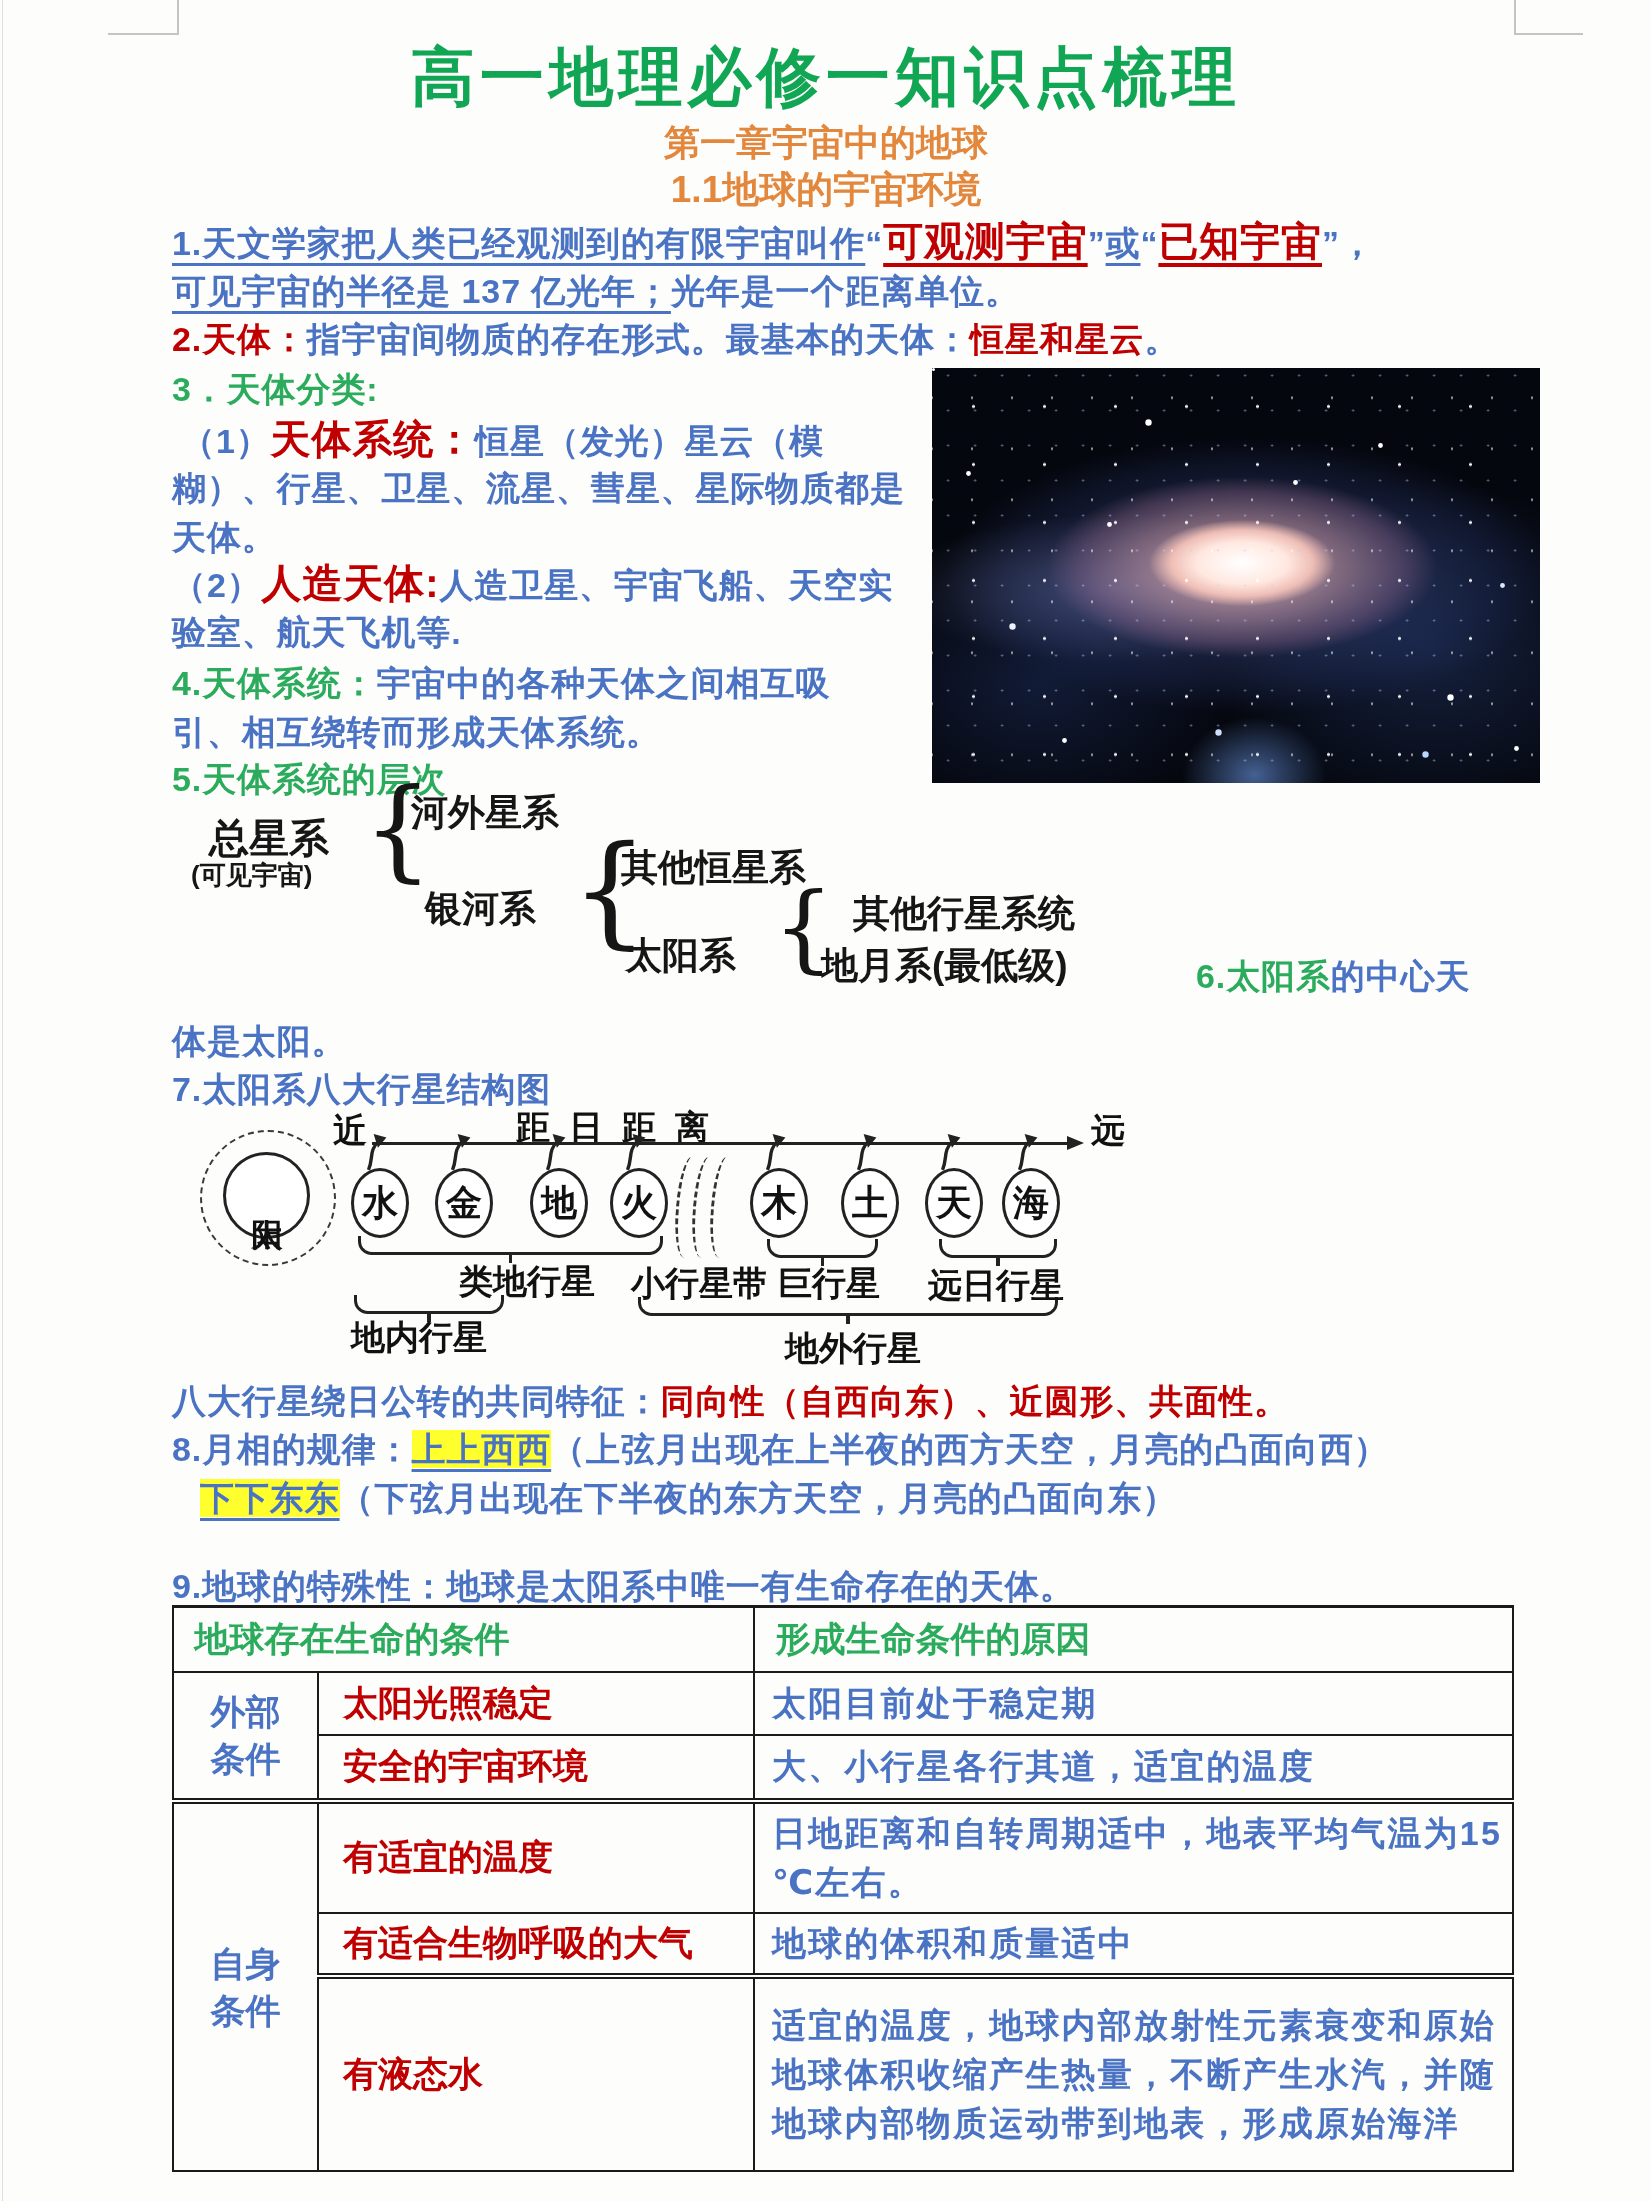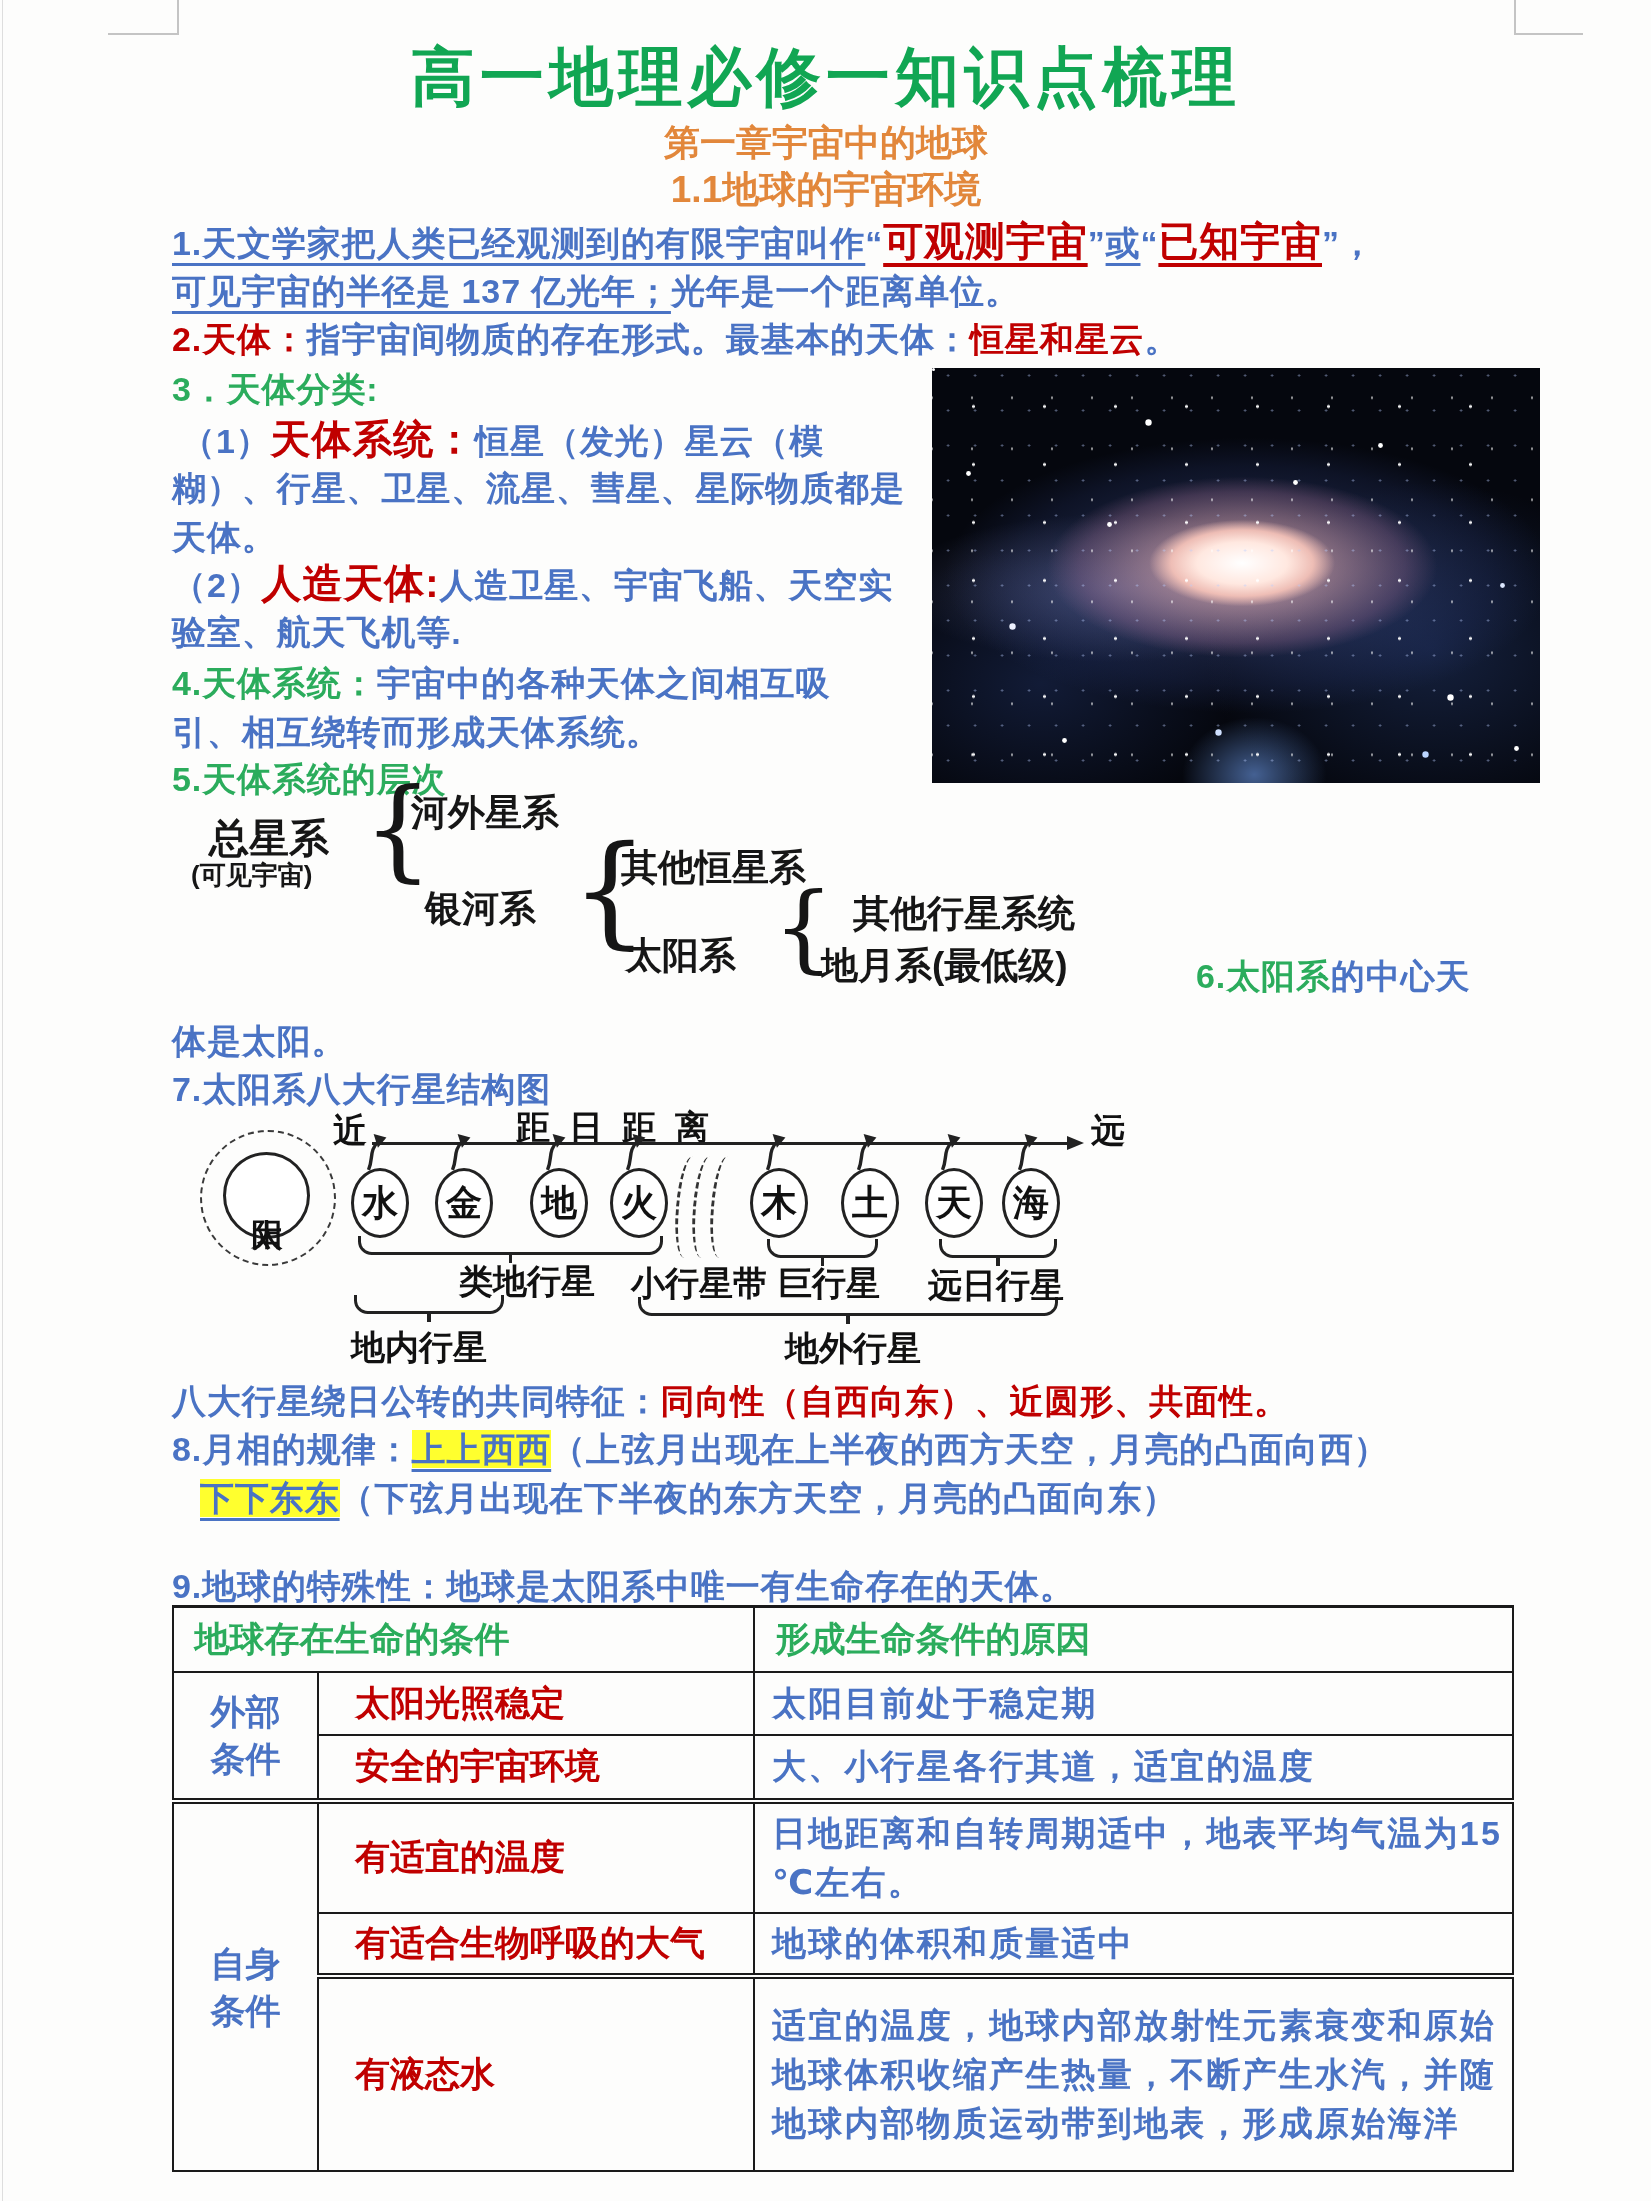--- a/index.html
+++ b/index.html
@@ -68,21 +68,21 @@
   .belt-arc{position:absolute;top:1156px;width:22.4px;height:102px;border-left:3.4px dashed #333;border-radius:50%;transform:rotate(5deg);}
   .ubrace{position:absolute;height:15.5px;border-left:3.4px solid #222;border-right:3.4px solid #222;border-bottom:3.4px solid #222;border-radius:0 0 13.8px 13.8px;}
   .ubrace span{position:absolute;left:50%;bottom:-11.2px;width:3.4px;height:11.2px;background:#222;margin-left:-1.7px;}
   
   .life-table{position:absolute;left:172px;top:1605px;border-collapse:collapse;table-layout:fixed;width:1340px;}
   .life-table td{border:2.6px solid #1a1a1a;vertical-align:middle;overflow:hidden;}
   .life-table .thick-b{border-bottom:6px double #1a1a1a;}
   .life-table .outer-t{border-top:3.4px solid #1a1a1a;}
   .td-head{color:#2bac5c;font-size:35px;padding-left:20.6px;}
   .td-group{color:#4a73c4;font-size:35px;text-align:center;line-height:1.35;}
-  .td-cond{color:#c00000;font-size:35px;padding-left:36px;}
+  .td-cond{color:#c00000;font-size:35px;padding-left:24px;}
   .td-reason{color:#4a73c4;font-size:34px;padding:5.2px 8.6px 5.2px 17px;line-height:49px;letter-spacing:2.2px;}
 </style>
 </head>
 <body>
 
 <div class="page-edge"></div>
 <div class="corner-l"></div>
 <div class="corner-r"></div>
 
 <div class="title">高一地理必修一知识点梳理</div>
@@ -224,21 +224,21 @@
       <span></span>
     </div>
   <div class="ubrace" style="left:638px;top:1297px;width:414px;">
       <span></span>
     </div>
 
   <div class="sol-txt" style="left:459px;top:1259px;">类地行星</div>
   <div class="sol-txt" style="left:631px;top:1261px;">小行星带</div>
   <div class="sol-txt" style="left:778px;top:1261px;">巨行星</div>
   <div class="sol-txt" style="left:928px;top:1263px;">远日行星</div>
-  <div class="sol-txt" style="left:351px;top:1315px;margin-top:10px;">地内行星</div>
+  <div class="sol-txt" style="left:351px;top:1315px;">地内行星</div>
   <div class="sol-txt" style="left:785px;top:1326px;">地外行星</div>
 </div>
 
 <div class="ln" style="left:172px;top:1377px;">
   <span class="blue">八大行星绕日公转的共同特征：</span><span class="red">同向性（自西向东）、近圆形、共面性。</span>
 </div>
 
 <div class="ln" style="left:172px;top:1425px;">
   <span class="blue">8.月相的规律：</span><span class="blue hl">上上西西</span><span class="blue">（上弦月出现在上半夜的西方天空，月亮的凸面向西）</span>
 </div>

